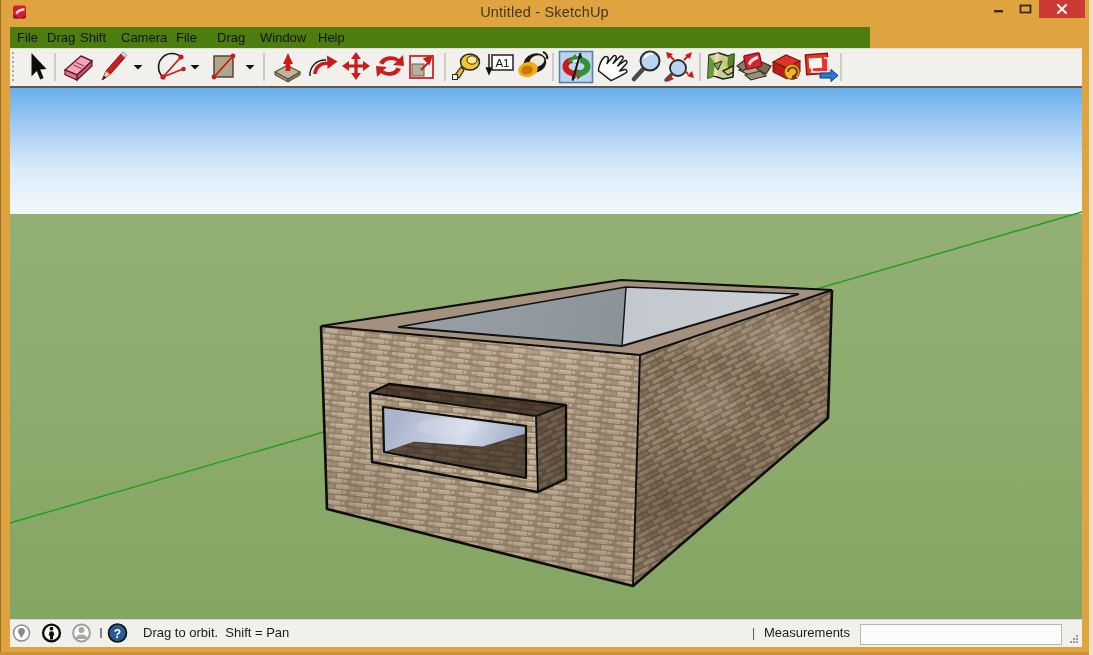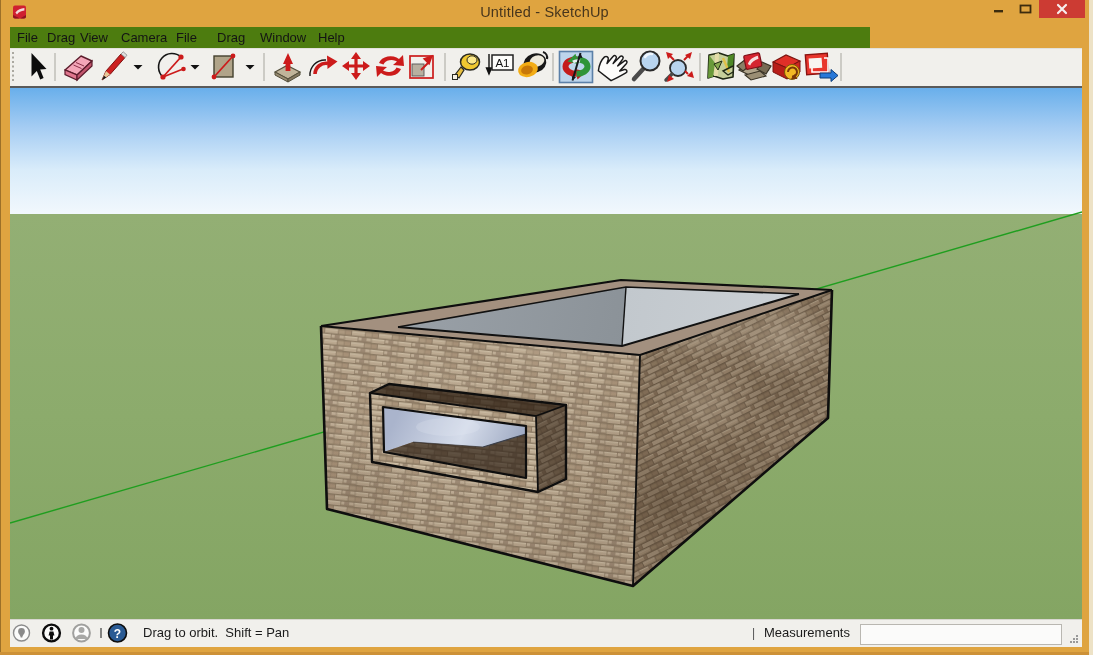--- a/index.html
+++ b/index.html
@@ -31,21 +31,21 @@
  <svg style="position:absolute;left:985px;top:0" width="104" height="18" viewBox="0 0 104 18">
    <rect x="54" y="0" width="46" height="18" fill="#cc3b33"></rect>
    <path d="M73 5 L81 13 M81 5 L73 13" stroke="#f7eeee" stroke-width="2.2" stroke-linecap="round"></path>
    <rect x="9" y="10" width="9" height="2.4" fill="#3c2c0e"></rect>
    <rect x="35.5" y="5.5" width="10" height="7" fill="none" stroke="#3c2c0e" stroke-width="1.8"></rect>
  </svg>
 
  <div id="menubar">
   <span class="mi" style="left:7px">File</span>
   <span class="mi" style="left:37px">Drag</span>
-  <span class="mi" style="left:70px">View</span>
+  <span class="mi" style="left:70px">Shift</span>
   <span class="mi" style="left:111px">Camera</span>
   <span class="mi" style="left:166px">File</span>
   <span class="mi" style="left:207px">Drag</span>
   <span class="mi" style="left:250px">Window</span>
   <span class="mi" style="left:308px">Help</span>
  </div>
 
  <div id="toolbar"></div>
  <svg id="tbicons" style="position:absolute;left:10px;top:48px" width="1072" height="37" viewBox="10 48 1072 37">
   <g stroke="#b4b2ac" stroke-width="1.2">

